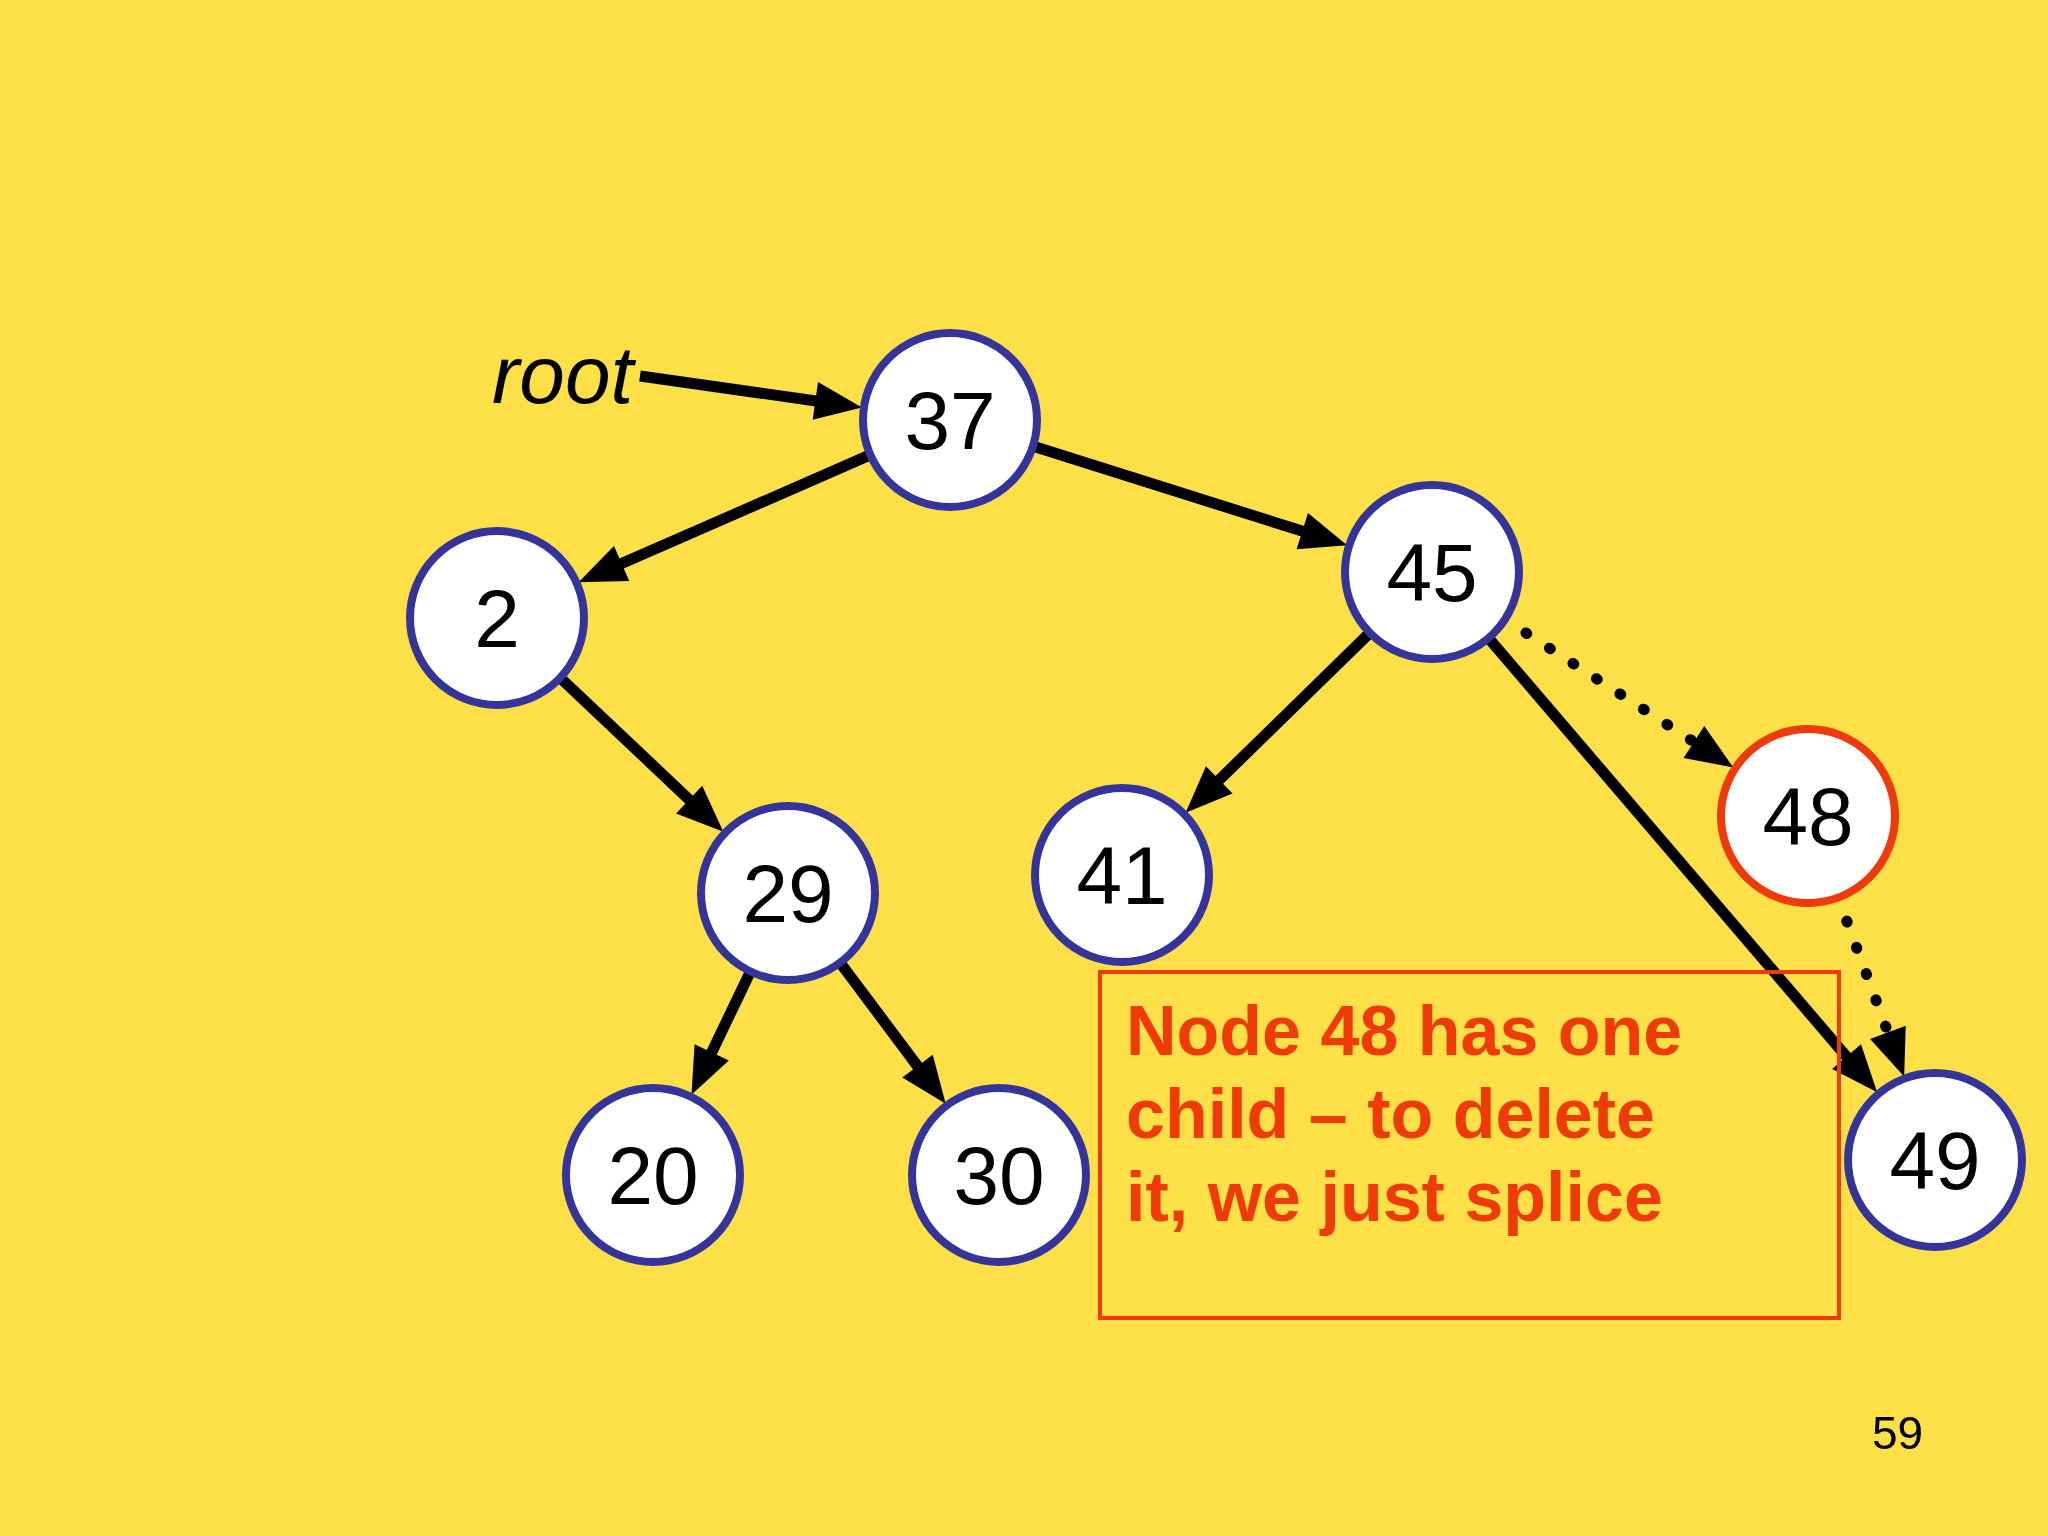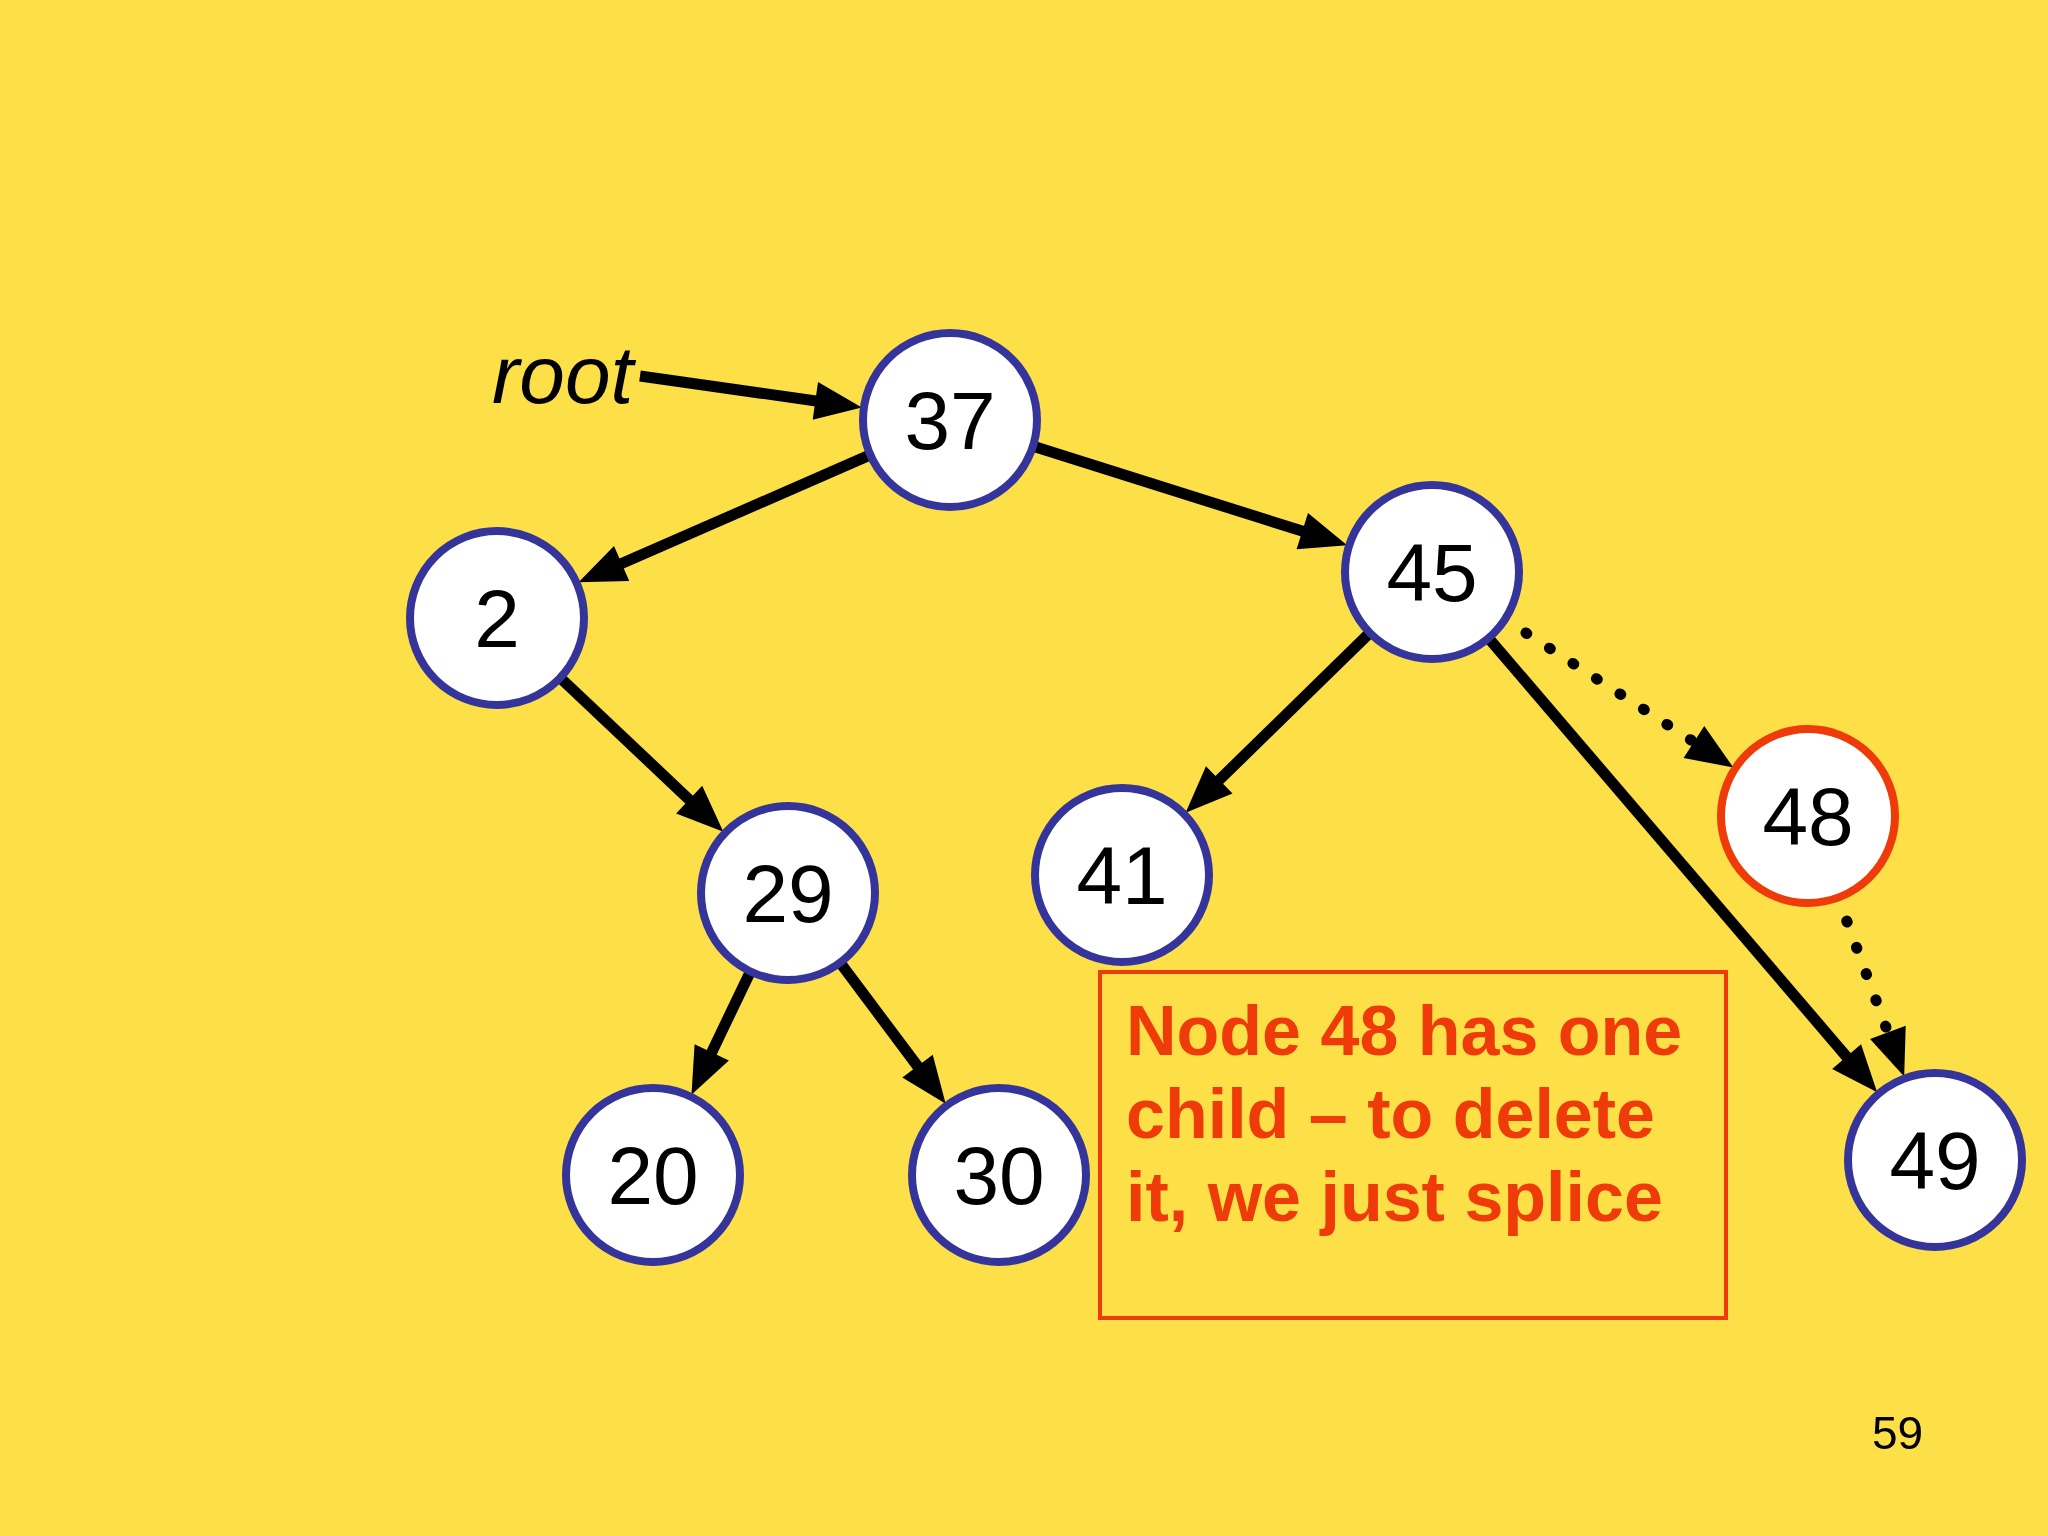--- a/index.html
+++ b/index.html
@@ -39,21 +39,21 @@
     top: 334px;
     font-size: 82px;
     color: #000000;
     line-height: 1;
     font-style: italic;
   }
   .annotation-box {
     position: absolute;
     left: 1098px;
     top: 970px;
-    width: 630px;
+    width: 743px;
     height: 350px;
     box-sizing: border-box;
     border: 4px solid #ee3b09;
     padding: 16px 8px 0 24px;
     background: transparent;
   }
   .annotation-line {
     font-size: 70px;
     font-weight: bold;
     line-height: 83px;

